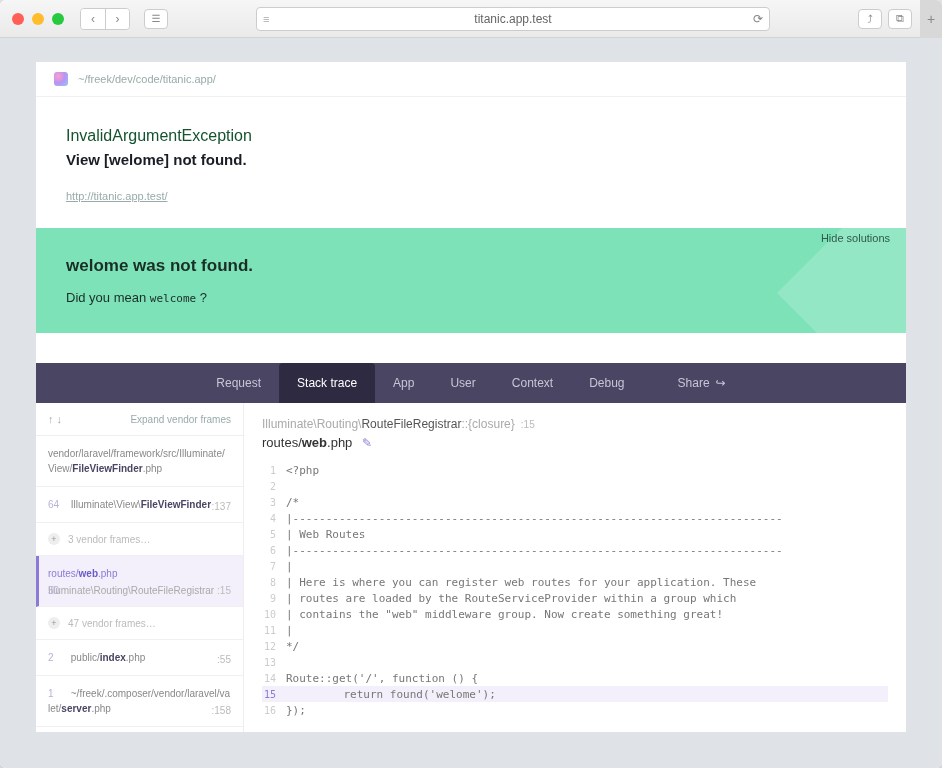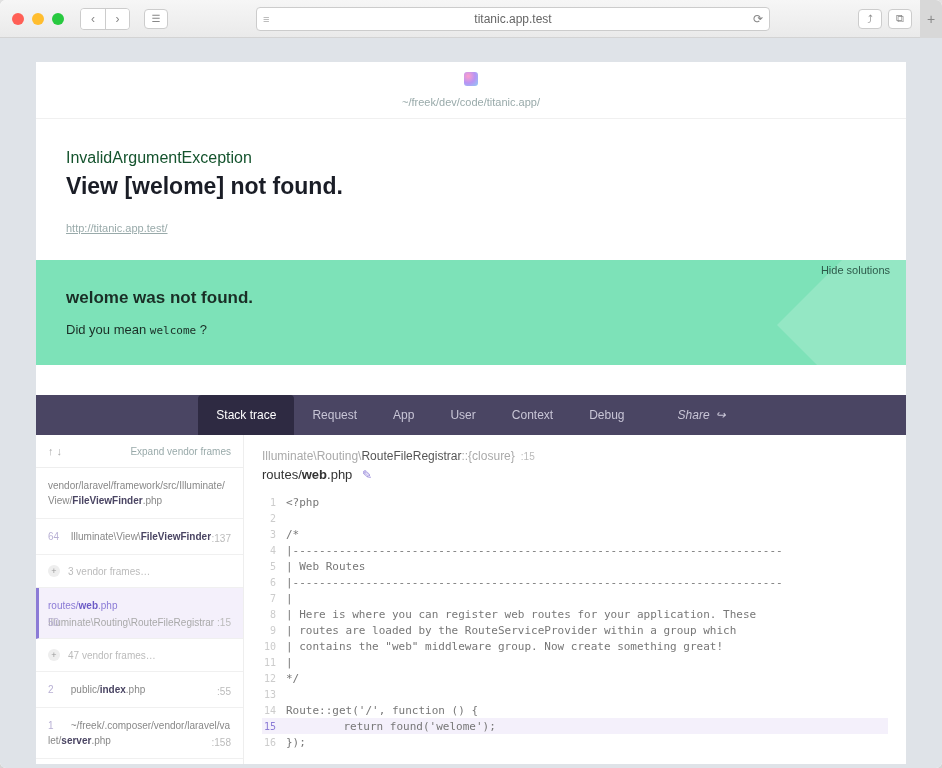--- a/index.html
+++ b/index.html
@@ -20,41 +20,41 @@
 .addr { flex: 1; margin: 0 80px; height: 24px; background: #fff; border: 1px solid #ccc; border-radius: 4px; display: flex; align-items: center; justify-content: center; font-size: 12px; color: #666; position: relative; }
 .addr .reader { position: absolute; left: 6px; font-size: 11px; color: #aaa; }
 .addr .reload { position: absolute; right: 6px; font-size: 12px; color: #888; }
 .tb-right { display: flex; gap: 6px; }
 .tb-btn { width: 24px; height: 20px; border: 1px solid #ccc; border-radius: 4px; background: #fff; display: flex; align-items: center; justify-content: center; font-size: 11px; color: #888; }
 .plus-tab { width: 22px; height: 38px; background: #d8d8d8; display: flex; align-items: center; justify-content: center; color: #888; font-size: 14px; margin-right: -12px; }
 
 .content { flex: 1; background: #dfe3e8; overflow-y: auto; padding: 24px 36px 0; }
 .card { background: #fff; }
 
-.path-row { padding: 10px 18px; border-bottom: 1px solid #f0f0f0; display: flex; align-items: center; gap: 10px; font-size: 11px; color: #9aa; flex-direction: column; }
+.path-row { padding: 10px 18px; border-bottom: 1px solid #f0f0f0; display: flex; align-items: center; gap: 10px; font-size: 11px; color: #9aa; }
 .path-row .logo { width: 14px; height: 14px; background: radial-gradient(circle at 30% 30%, #ff9ecb, #b794f4, #90cdf4); border-radius: 3px; }
 
 .exc { padding: 30px 30px 24px; }
 .exc-type { color: #14532d; font-size: 16px; margin-bottom: 6px; }
-.exc-msg { font-size: 23px; font-weight: 700; color: #1a1d26; margin-bottom: 18px; }
+.exc-msg { font-size: 15px; font-weight: 700; color: #1a1d26; margin-bottom: 18px; }
 .exc-url { font-size: 11px; color: #9aa; text-decoration: underline; }
 
 .solution { background: #7de2b8; padding: 28px 30px; position: relative; overflow: hidden; }
 .solution .hide-link { position: absolute; top: 4px; right: 16px; font-size: 11px; color: #2d5a4a; }
 .solution .diamond { position: absolute; right: -40px; bottom: -30px; width: 140px; height: 140px; background: rgba(255,255,255,0.18); transform: rotate(45deg); }
 .solution h3 { font-size: 17px; font-weight: 700; color: #1a2e26; margin-bottom: 14px; }
 .solution p { font-size: 13px; color: #1a2e26; }
 .solution code { font-family: ui-monospace, Menlo, monospace; font-size: 11px; }
 
 .tabs-bar { background: #4a4563; display: flex; align-items: stretch; height: 40px; margin-top: 30px; }
 .tabs-center { display: flex; margin: 0 auto; align-items: center; }
 .tab { padding: 0 18px; display: flex; align-items: center; color: #c8c5d6; font-size: 12px; height: 100%; cursor: pointer; }
 .tab.active { background: #2e2a42; color: #fff; font-weight: 500; border-radius: 4px 4px 0 0; }
 .tabs-div { width: 1px; background: rgba(255,255,255,0.15); margin: 8px 8px; }
-.share-tab { display: flex; align-items: center; gap: 6px; font-style: italic; }
+.share-tab { display: flex; align-items: center; gap: 6px; }
 
 .stack-body { background: #fff; display: flex; }
 .frames { width: 208px; border-right: 1px solid #eee; }
 .frames-head { display: flex; align-items: center; justify-content: space-between; padding: 10px 12px; font-size: 10px; color: #9aa; border-bottom: 1px solid #eee; }
 .arrows { font-size: 11px; color: #aaa; }
 .frame { padding: 10px 12px; border-bottom: 1px solid #f0f0f0; font-size: 10px; cursor: pointer; position: relative; }
 .frame .num { color: #b8b0d4; width: 20px; display: inline-block; font-size: 10px; }
 .frame .path { color: #888; word-break: break-all; line-height: 1.5; }
 .frame .path b { color: #4a4563; font-weight: 600; }
 .frame .ln { position: absolute; right: 12px; bottom: 10px; color: #bbb; font-size: 10px; }
@@ -125,22 +125,22 @@
         <div class="diamond"></div>
         <a class="hide-link">Hide solutions</a>
         <h3>welome was not found.</h3>
         <p>
           <span>Did you mean </span><code>welcome</code><span> ?</span>
         </p>
       </div>
 
       <div class="tabs-bar">
         <div class="tabs-center">
+          <div class="tab">Request</div>
           <div class="tab active">Stack trace</div>
-          <div class="tab">Request</div>
           <div class="tab">App</div>
           <div class="tab">User</div>
           <div class="tab">Context</div>
           <div class="tab">Debug</div>
           <div class="tabs-div"></div>
           <div class="tab share-tab">
             <span>Share</span>
             <span>↪</span>
           </div>
         </div>

